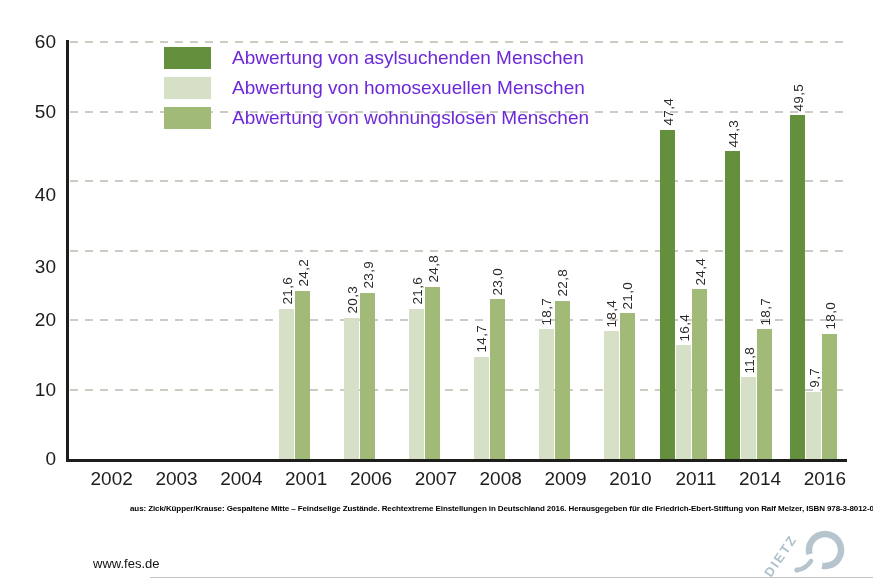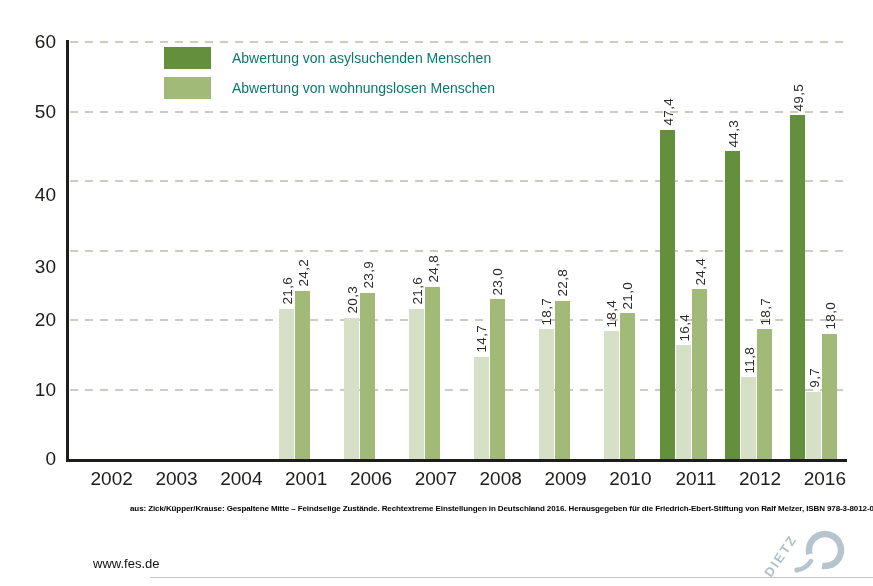--- a/index.html
+++ b/index.html
@@ -21,21 +21,21 @@
     transform:translateX(-50%) rotate(180deg);
     writing-mode:vertical-rl;margin-bottom:4px;
     font-size:13.5px;color:#2a2a28;white-space:nowrap;letter-spacing:0.3px;
   }
   .ylabel{position:absolute;width:50px;left:6px;text-align:right;font-size:19px;color:#1d1d1b;height:22px;line-height:22px;}
   .xlabel{position:absolute;top:468px;text-align:right;font-size:19px;color:#1d1d1b;}
   
   .legend{position:absolute;left:164px;top:46px;}
   .legend-row{display:flex;align-items:center;height:23px;margin-bottom:7px;}
   .swatch{width:47px;height:22px;margin-right:21px;flex:none;}
-  .legend-label{font-size:14px;color:#0f766e;white-space:nowrap;}
+  .legend-label{font-size:19px;color:#6d28d9;white-space:nowrap;}
   
   .source-line{position:absolute;left:130px;top:504px;width:716px;text-align:center;
     font-size:8px;font-weight:bold;color:#000;white-space:nowrap;letter-spacing:-0.1px;}
   .fes-logo{position:absolute;left:28px;top:531px;color:#2b3a85;font-weight:bold;
     font-size:12.5px;line-height:12px;letter-spacing:-0.3px;}
   .fes-globe{color:#93a5cc;font-size:11px;font-weight:normal;}
   .fes-url{position:absolute;left:93px;top:556px;font-size:13px;color:#111;}
   .footer-rule{position:absolute;left:150px;right:0;top:577px;height:1px;background:#c4c4c4;}
   .dietz{position:absolute;right:14px;top:520px;}
 </style>
@@ -154,28 +154,32 @@
       <div class="xlabel" style="left: 68px; width: 64.8333px;">2002</div>
       <div class="xlabel" style="left: 132.833px; width: 64.8333px;">2003</div>
       <div class="xlabel" style="left: 197.667px; width: 64.8333px;">2004</div>
       <div class="xlabel" style="left: 262.5px; width: 64.8333px;">2001</div>
       <div class="xlabel" style="left: 327.333px; width: 64.8333px;">2006</div>
       <div class="xlabel" style="left: 392.167px; width: 64.8333px;">2007</div>
       <div class="xlabel" style="left: 457px; width: 64.8333px;">2008</div>
       <div class="xlabel" style="left: 521.833px; width: 64.8333px;">2009</div>
       <div class="xlabel" style="left: 586.667px; width: 64.8333px;">2010</div>
       <div class="xlabel" style="left: 651.5px; width: 64.8333px;">2011</div>
-      <div class="xlabel" style="left: 716.333px; width: 64.8333px;">2012</div>
+      <div class="xlabel" style="left: 716.333px; width: 64.8333px;">2014</div>
       <div class="xlabel" style="left: 781.167px; width: 64.8333px;">2016</div>
     </div>
 
   <div class="legend">
     <div class="legend-row">
       <span class="swatch" style="background: rgb(100, 143, 61);"></span>
       <span class="legend-label">Abwertung von asylsuchenden Menschen</span>
+    </div>
+    <div class="legend-row">
+      <span class="swatch" style="background: rgb(214, 224, 198);"></span>
+      <span class="legend-label">Abwertung von homosexuellen Menschen</span>
     </div>
     <div class="legend-row">
       <span class="swatch" style="background: rgb(162, 186, 119);"></span>
       <span class="legend-label">Abwertung von wohnungslosen Menschen</span>
     </div>
   </div>
 
   <div class="source-line">aus: Zick/Küpper/Krause: Gespaltene Mitte – Feindselige Zustände. Rechtextreme Einstellungen in Deutschland 2016. Herausgegeben für die Friedrich-Ebert-Stiftung von Ralf Melzer, ISBN 978-3-8012-0488-4</div>
 
   <div class="fes-url">www.fes.de</div>

